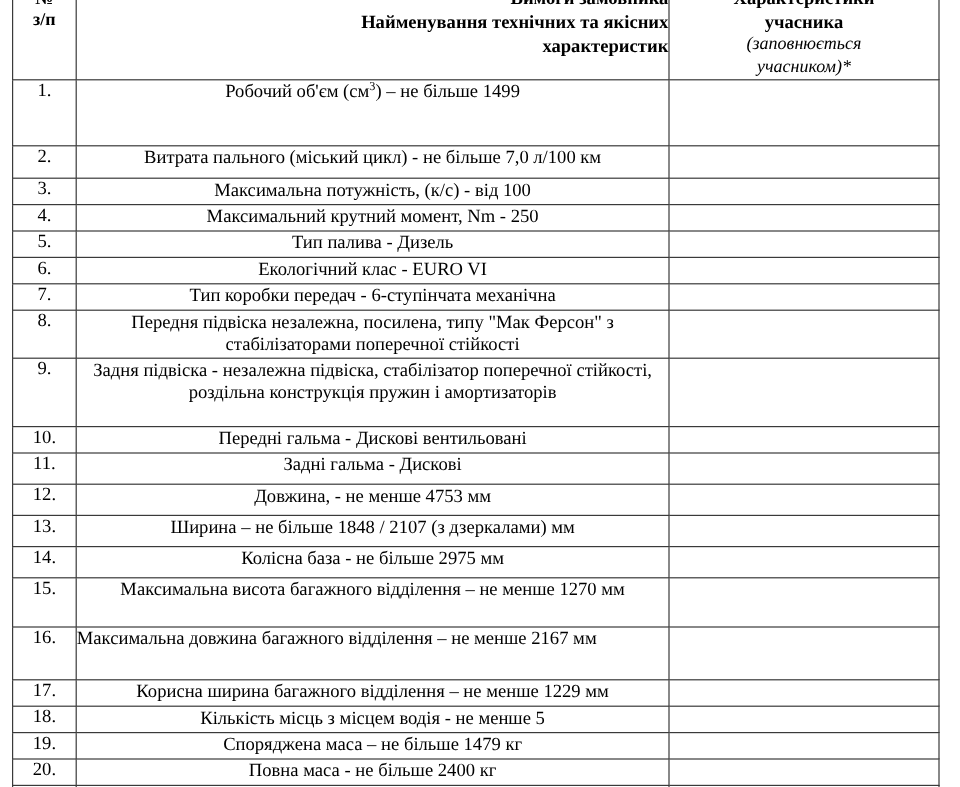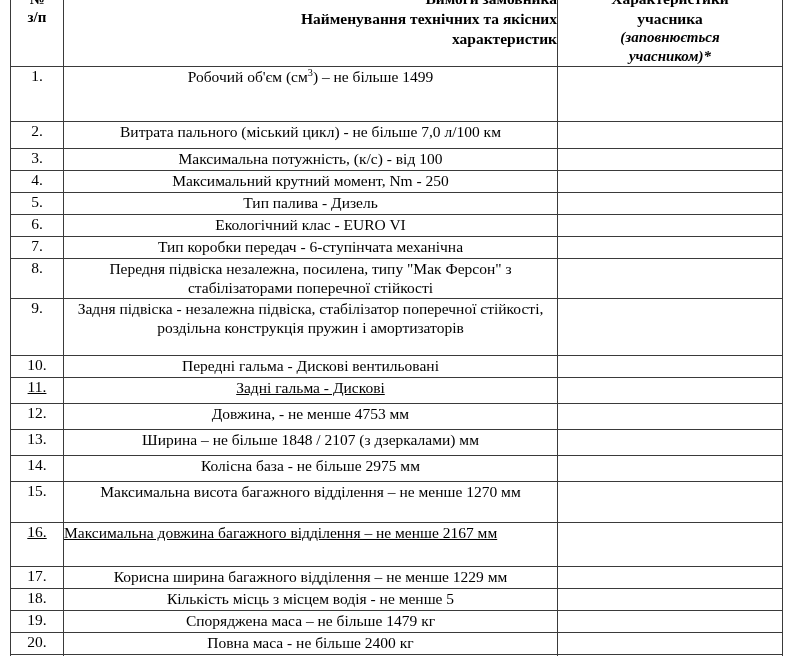--- a/index.html
+++ b/index.html
@@ -68,21 +68,21 @@
   thead th.th-num .nz-line1 { display: block; }
   thead th.th-num .nz-line2 { display: block; }
 
   thead th.th-req .hdr-line { display: block; text-align: right; }
 
   thead th.th-part { line-height: 1.26; }
   thead th.th-part .hdr-line { display: block; }
   thead th.th-part .hdr-italic {
     display: block;
     font-style: italic;
-    font-weight: bold;
+    font-weight: normal;
     font-size: 15px;
   }
 
   
   td.cell-num {
     text-align: center;
     font-size: 15.5px;
     line-height: 1.18;
     padding: 3px 2px 2px 2px;
     white-space: nowrap;
@@ -180,21 +180,21 @@
           <tr style="height: 57px;">
             <td class="cell-num">9.</td>
             <td class="cell-req">Задня підвіска - незалежна підвіска, стабілізатор поперечної стійкості, роздільна конструкція пружин і амортизаторів</td>
             <td class="cell-part"></td>
           </tr>
           <tr style="height: 22px;">
             <td class="cell-num">10.</td>
             <td class="cell-req">Передні гальма - Дискові вентильовані</td>
             <td class="cell-part"></td>
           </tr>
-          <tr style="height: 26px; text-decoration: underline;">
+          <tr style="height: 26px;">
             <td class="cell-num">11.</td>
             <td class="cell-req">Задні гальма - Дискові</td>
             <td class="cell-part"></td>
           </tr>
           <tr style="height: 26px;">
             <td class="cell-num">12.</td>
             <td class="cell-req">Довжина, -  не менше 4753 мм</td>
             <td class="cell-part"></td>
           </tr>
           <tr style="height: 26px; padding-left: 32px;">
@@ -205,21 +205,21 @@
           <tr style="height: 26px;">
             <td class="cell-num">14.</td>
             <td class="cell-req">Колісна база -  не більше 2975 мм</td>
             <td class="cell-part"></td>
           </tr>
           <tr style="height: 41px;">
             <td class="cell-num">15.</td>
             <td class="cell-req">Максимальна висота багажного відділення – не менше 1270 мм</td>
             <td class="cell-part"></td>
           </tr>
-          <tr style="height: 44px; text-decoration: underline;">
+          <tr style="height: 44px;">
             <td class="cell-num">16.</td>
             <td class="cell-req justify">Максимальна довжина багажного відділення – не менше 2167 мм</td>
             <td class="cell-part"></td>
           </tr>
           <tr style="height: 22px; margin-top: 28px;">
             <td class="cell-num">17.</td>
             <td class="cell-req">Корисна ширина багажного відділення –  не менше 1229 мм</td>
             <td class="cell-part"></td>
           </tr>
           <tr style="height: 22px; margin-left: 36px;">

